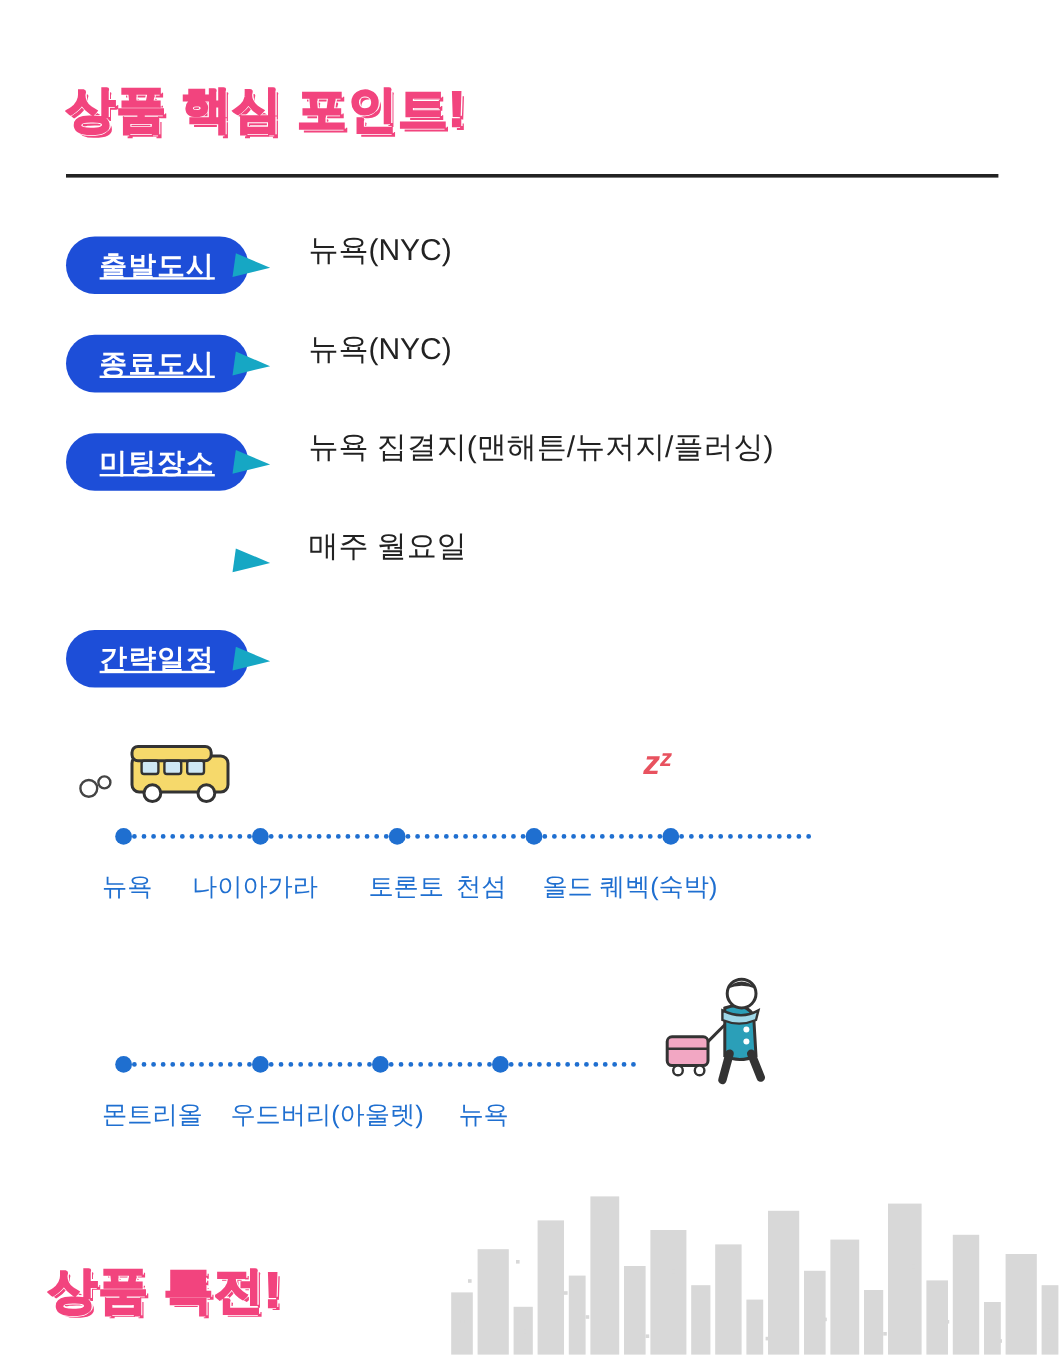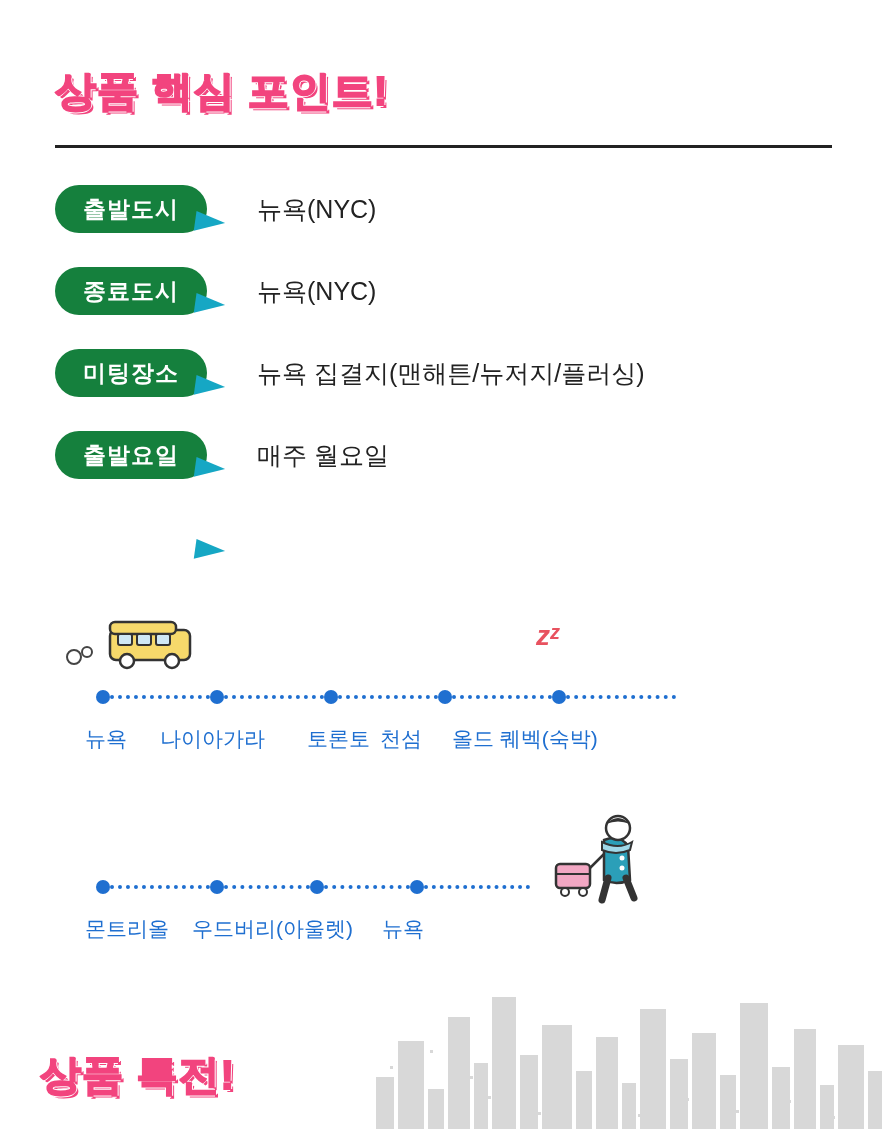--- a/index.html
+++ b/index.html
@@ -55,32 +55,33 @@
   }
   .tag-wrap {
     position: absolute;
     left: 0;
     top: 0;
     width: 180px;
     height: 48px;
   }
   .tag {
     position: absolute;
-    left: 0; top: 0;
+    left: 0; top: 12px;
     width: 152px;
     height: 48px;
-    background: #15803d;
+    background: #1d4ed8;
     border-radius: 24px;
     color: #ffffff;
     font-size: 23px;
     font-weight: bold;
     letter-spacing: 1px;
     display: flex;
     align-items: center;
     justify-content: center;
+    text-decoration: underline;
   }
   .tag-tail {
     position: absolute;
     left: 140px;
     top: 28px;
     width: 0; height: 0;
     border-left: 30px solid #16a7c4;
     border-top: 8px solid transparent;
     border-bottom: 12px solid transparent;
     transform: rotate(8deg);
@@ -203,28 +204,28 @@
   <div class="info-row">
     <div class="tag-wrap">
       <div class="tag">미팅장소</div>
       <div class="tag-tail"></div>
     </div>
     <div class="info-value">뉴욕 집결지(맨해튼/뉴저지/플러싱)</div>
   </div>
 
   <div class="info-row">
     <div class="tag-wrap">
-      <div class="tag">출발요일</div>
       <div class="tag-tail"></div>
     </div>
     <div class="info-value">매주 월요일</div>
   </div>
 
   <div class="info-row">
     <div class="tag-wrap">
+      <div class="tag">간략일정</div>
       <div class="tag-tail"></div>
     </div>
     <div class="info-value"></div>
   </div>
 
 </div>
 
 <div class="route" id="route-1">
 
   <div class="bus-icon">

